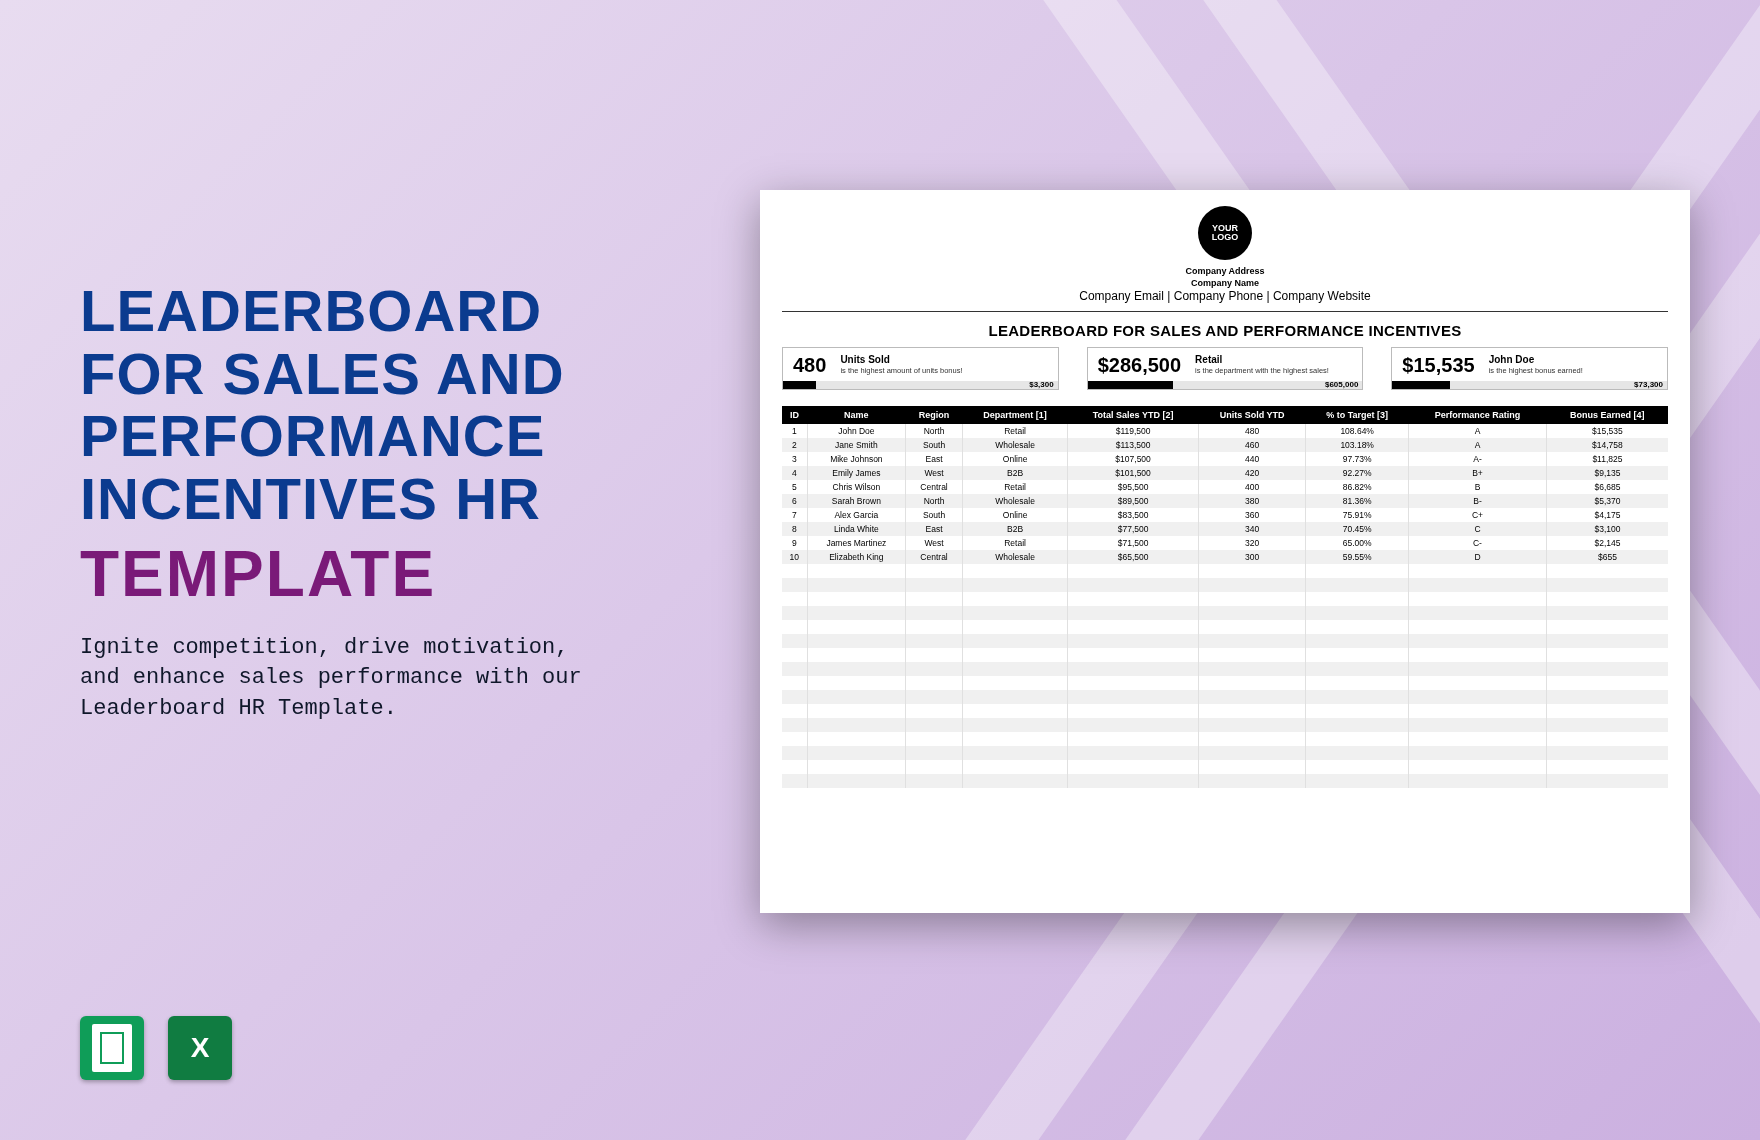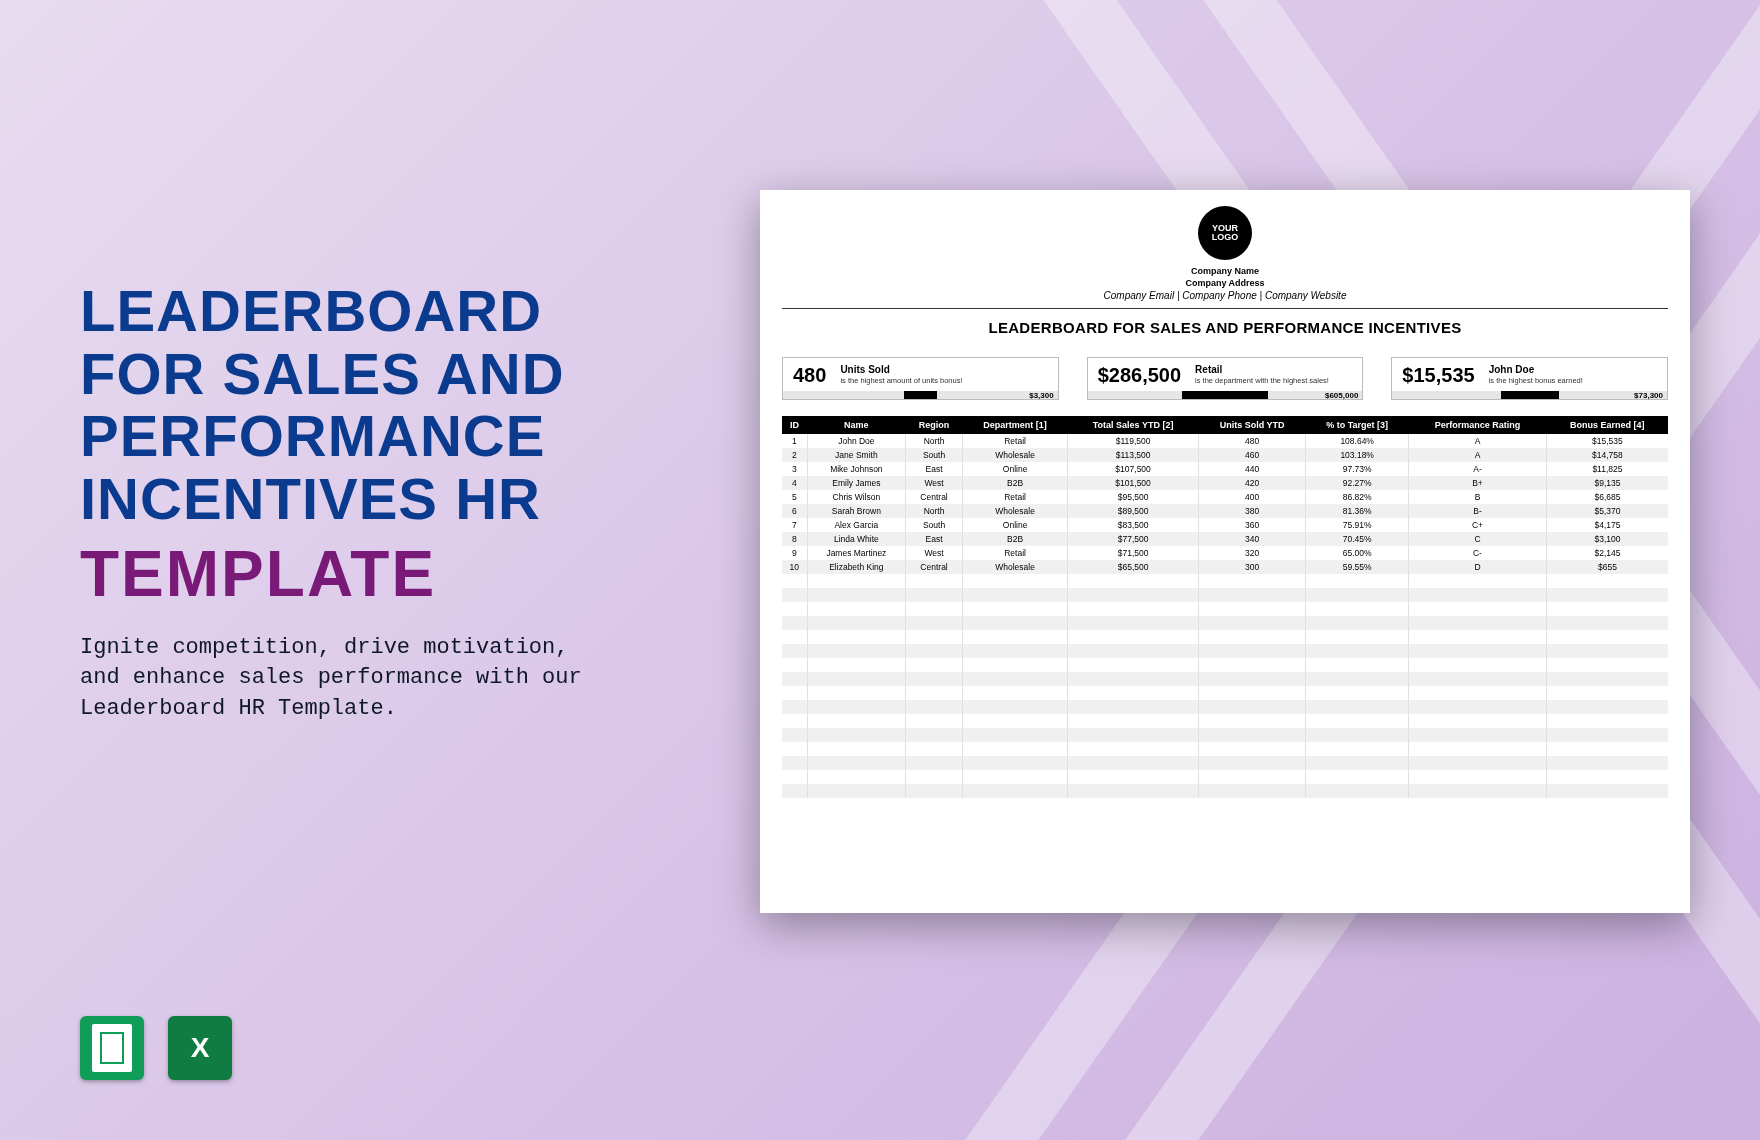--- a/index.html
+++ b/index.html
@@ -80,31 +80,31 @@
     font-size: 9px;
     color:#000;
   }
   .logo-wrap { text-align:center; }
   .logo-circle {
     width: 54px; height:54px; border-radius:50%; background:#000; color:#fff;
     display:inline-flex; align-items:center; justify-content:center;
     font-size:9px; font-weight:700; line-height:1.05; text-align:center;
   }
   .company-lines { text-align:center; font-size:9px; font-weight:700; margin-top:6px; line-height:1.3;}
-  .company-lines .sub { font-weight:400; font-size:10px;font-style:italic;}
+  .company-lines .sub { font-weight:400; font-size:12px;}
   .hr { border:none; border-top:1px solid #333; margin:6px 0 10px;}
-  .doc-title { text-align:center; font-weight:900; font-size:15px; letter-spacing:0.3px; margin-bottom:21px;}
+  .doc-title { text-align:center; font-weight:900; font-size:15px; letter-spacing:0.3px; margin-bottom:8px;}
 
   .stat-row { display:flex; gap:28px; justify-content:space-between; margin-bottom:16px;}
   .stat-card { flex:1; border:1px solid #bbb; position:relative; }
   .stat-top { display:flex; align-items:flex-start; padding:6px 10px 4px; gap:14px;}
   .stat-value { font-weight:900; font-size:20px; white-space:nowrap;}
   .stat-label { font-weight:700; font-size:10px; }
   .stat-desc { font-size:7.5px; color:#333; margin-top:1px;}
-  .stat-bar { height:8px; background:#e6e6e6; position:relative; display:flex; align-items:center;justify-content:center;}
+  .stat-bar { height:8px; background:#e6e6e6; position:relative; display:flex; align-items:center;}
   .stat-fill { height:100%; background:#000;}
   .stat-pct { position:absolute; left:4px; font-size:8px; font-weight:700; color:#000; mix-blend-mode:difference;}
   .stat-max { position:absolute; right:4px; font-size:8px; font-weight:700;}
 
   table { width:100%; border-collapse:collapse; }
   thead th {
     background:#000; color:#fff; font-size:9px; font-weight:700;
     padding:4px 4px; text-align:center;margin-top:8px;
   }
   tbody td {
@@ -138,22 +138,22 @@
   <div class="fi fi-excel">
       <span>X</span>
     </div>
 </div>
 
 <div class="doc-card">
   <div class="logo-wrap">
     <div class="logo-circle">YOUR LOGO</div>
   </div>
   <div class="company-lines">
+    <div>Company Address</div>
     <div>Company Name</div>
-    <div>Company Address</div>
     <div class="sub">Company Email | Company Phone | Company Website</div>
   </div>
   <hr class="hr">
   <div class="doc-title">LEADERBOARD FOR SALES AND PERFORMANCE INCENTIVES</div>
 
   <div class="stat-row" id="stat-row">
       <div class="stat-card">
     <div class="stat-top">
       <div class="stat-value">480</div>
       <div>

